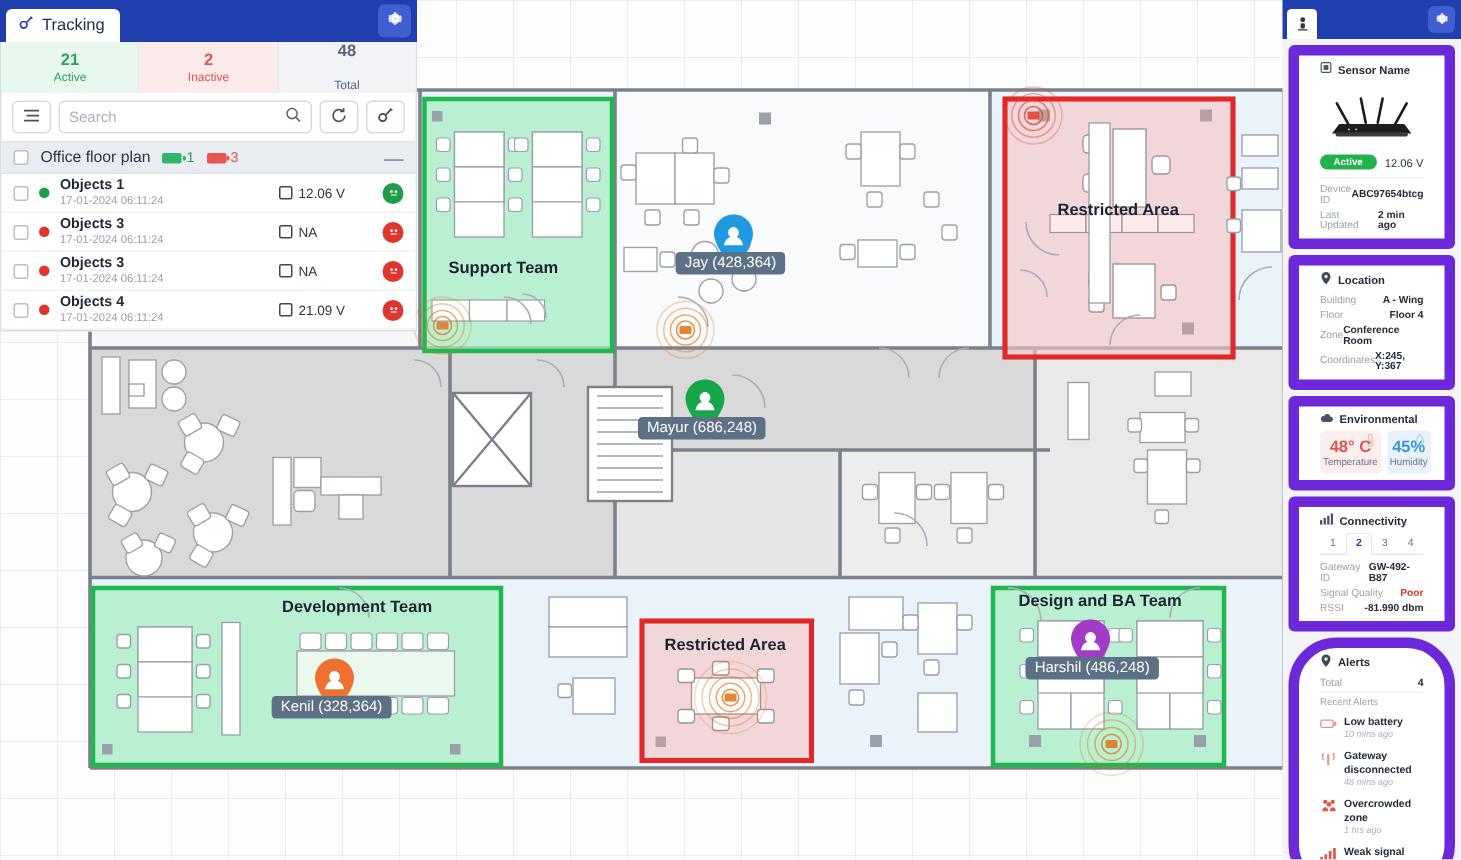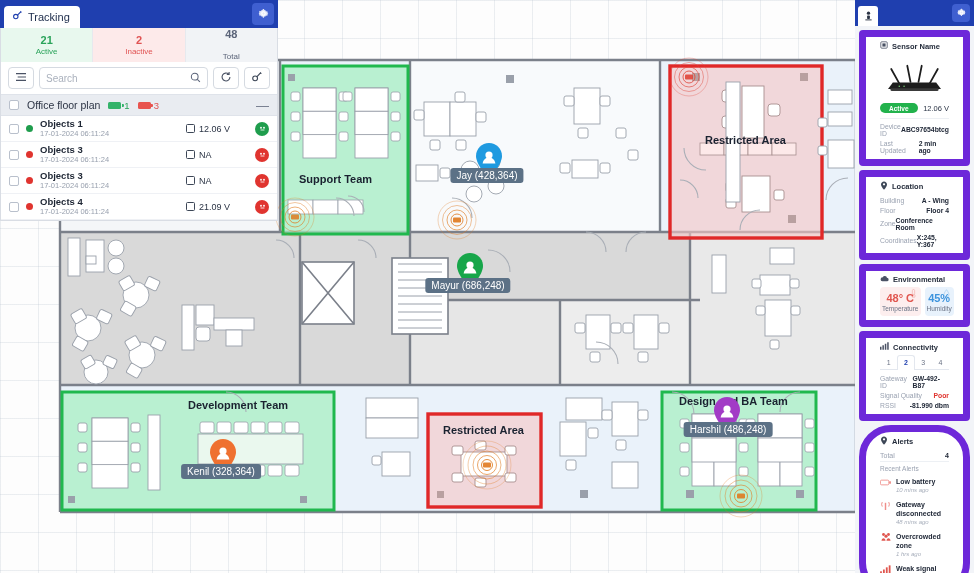--- a/index.html
+++ b/index.html
@@ -590,21 +590,21 @@
       <div class="pin">
         <svg width="30" height="38" viewBox="0 0 30 38">
           <path d="M15 1 C7.8 1 2 6.8 2 14 C2 23 15 37 15 37 C15 37 28 23 28 14 C28 6.8 22.2 1 15 1 Z" fill="#ef7130"></path>
           <circle cx="15" cy="13" r="3.6" fill="#fff"></circle>
           <path d="M8.6 21.5 C9.4 17.4 12 15.6 15 15.6 C18 15.6 20.6 17.4 21.4 21.5 Z" fill="#fff"></path>
         </svg>
       </div>
       <div class="mlabel">Kenil (328,364)</div>
     </div>
 
-    <div class="marker" style="left:712px; top:396px;">
+    <div class="marker" style="left:712px; top:412px;">
       <div class="pin">
         <svg width="30" height="38" viewBox="0 0 30 38">
           <path d="M15 1 C7.8 1 2 6.8 2 14 C2 23 15 37 15 37 C15 37 28 23 28 14 C28 6.8 22.2 1 15 1 Z" fill="#a23bc6"></path>
           <circle cx="15" cy="13" r="3.6" fill="#fff"></circle>
           <path d="M8.6 21.5 C9.4 17.4 12 15.6 15 15.6 C18 15.6 20.6 17.4 21.4 21.5 Z" fill="#fff"></path>
         </svg>
       </div>
       <div class="mlabel off">Harshil (486,248)</div>
     </div>
   </div>

